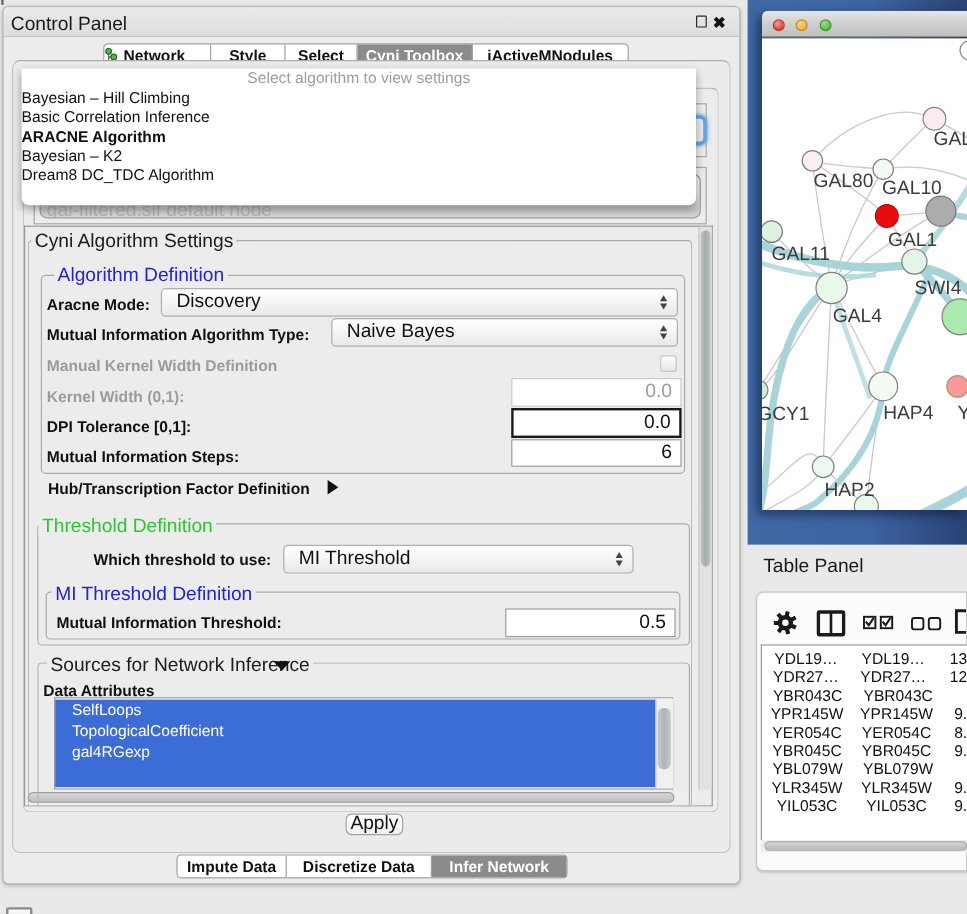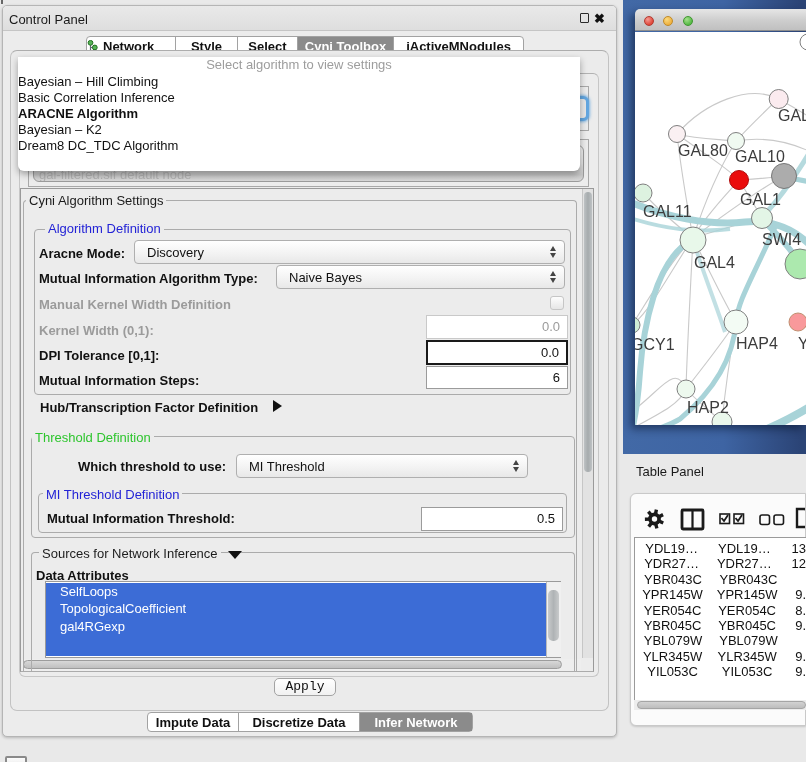--- a/index.html
+++ b/index.html
@@ -1,20 +1,20 @@
 <!DOCTYPE html>
 <html><head>
 <meta charset="utf-8">
 <style>
   * { margin:0; padding:0; box-sizing:border-box; }
   html,body { width:806px; height:762px; overflow:hidden; }
   body { position:relative; background:#E9E9E9; font-family:"Liberation Sans", sans-serif; color:#111; }
   .abs { position:absolute; }
   .b13 { font-size:13px; font-weight:bold; }
-  .r13 { font-size:13px; }
+  .r13 { font-size:16px; }
   .combo { background:linear-gradient(#FFFFFF,#F2F2F2 60%,#E8E8E8); border:1px solid #AFAFAF; border-radius:4px; display:flex; align-items:center; }
   .combo .arr { margin-left:auto; margin-right:7px; width:7px; height:12px; position:relative; }
   .combo .arr:before { content:""; position:absolute; top:0; left:0; border-left:3.5px solid transparent; border-right:3.5px solid transparent; border-bottom:5px solid #444; }
   .combo .arr:after { content:""; position:absolute; bottom:0; left:0; border-left:3.5px solid transparent; border-right:3.5px solid transparent; border-top:5px solid #444; }
   .trow { display:flex; height:15.4px; line-height:15.4px; }
   .trow span:nth-child(1) { width:76px; text-align:center; }
   .trow span:nth-child(2) { width:75px; text-align:center; }
   .trow span:nth-child(3) { flex:1; padding-left:11px; }
 </style>
 </head>
@@ -115,21 +115,21 @@
 
 <div class="abs" style="left:45px;top:581px;width:516px;height:77px;background:#FFF;border:1px solid #9A9A9A;"></div>
 <div class="abs" style="left:46px;top:583px;width:500px;height:73px;background:#3C6CD6;color:#FFF;font-size:13px;">
   <div style="height:17.4px;line-height:17.4px;padding-left:14px;">SelfLoops</div>
   <div style="height:17.4px;line-height:17.4px;padding-left:14px;">TopologicalCoefficient</div>
   <div style="height:17.4px;line-height:17.4px;padding-left:14px;">gal4RGexp</div>
 </div>
 <div class="abs" style="left:546px;top:582px;width:15px;height:75px;background:#F0F0F0;border-left:1px solid #BBB;"></div>
 <div class="abs" style="left:548px;top:590px;width:11px;height:51px;background:linear-gradient(90deg,#C8CACB,#AFB3B5,#C8CACB);border-radius:5px;"></div>
 
-<div class="abs r13" style="left:274px;top:678px;width:62px;height:18px;background:linear-gradient(#FFFFFF,#F1F1F1);border:1px solid #A3A3A3;border-radius:5px;text-align:center;line-height:16px;font-family:Liberation Mono, monospace;">Apply</div>
+<div class="abs r13" style="left:288px;top:678px;width:48px;height:18px;background:linear-gradient(#FFFFFF,#F1F1F1);border:1px solid #A3A3A3;border-radius:5px;text-align:center;line-height:16px;">Apply</div>
 
 <div class="abs" style="left:147px;top:712px;width:326px;height:20px;background:#FFF;border:1px solid #A2A2A2;border-radius:4px;display:flex;">
   <div style="width:91px;border-right:1px solid #A2A2A2;display:flex;align-items:center;justify-content:center;" class="b13">Impute Data</div>
   <div style="width:121px;border-right:1px solid #A2A2A2;display:flex;align-items:center;justify-content:center;" class="b13">Discretize Data</div>
   <div style="flex:1;display:flex;align-items:center;justify-content:center;background:#8B8B8B;color:#FFF;" class="b13">Infer Network</div>
 </div>
 
 <div class="abs" style="left:5px;top:756px;width:22px;height:10px;border:2.5px solid #8A8A8A;border-radius:2px;background:linear-gradient(#FDFDFD,#EDEDED);"></div>
 
 <div class="abs" style="left:623px;top:0;width:183px;height:454px;background:linear-gradient(to right,#4269A6 0%,#3E64A3 55%,#2B4476 97%);"></div>

